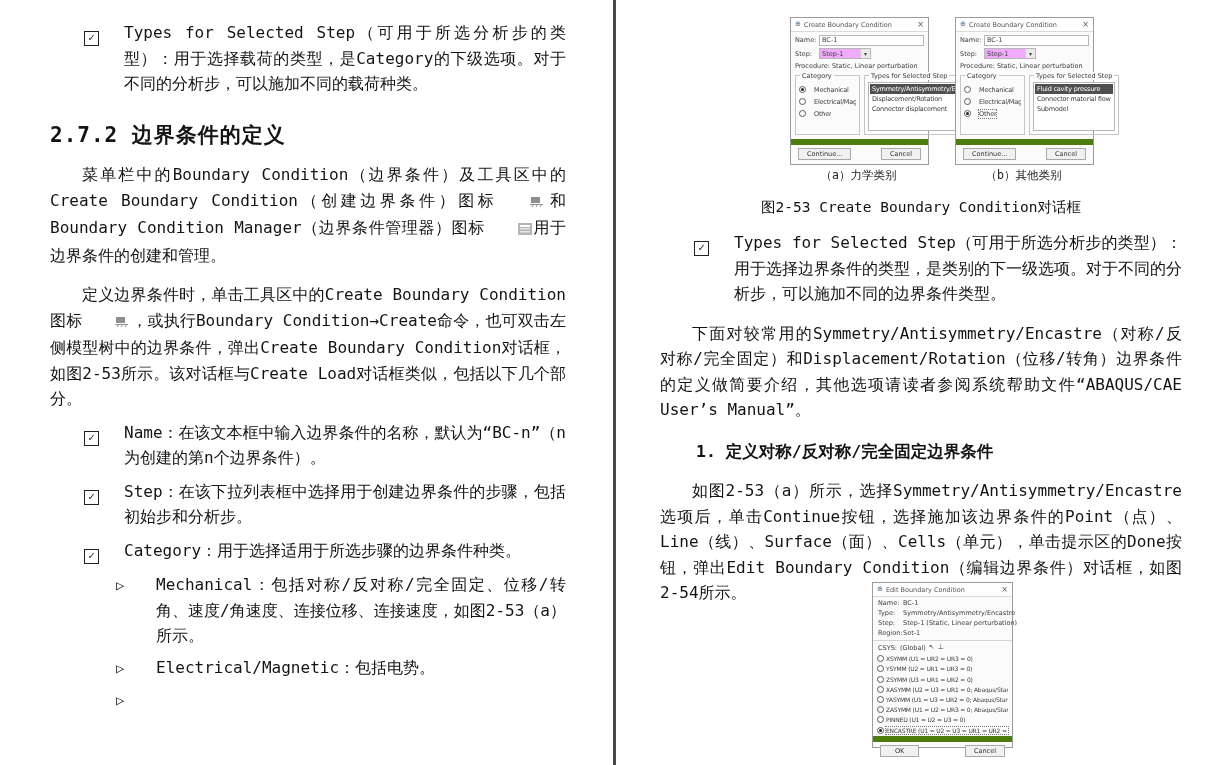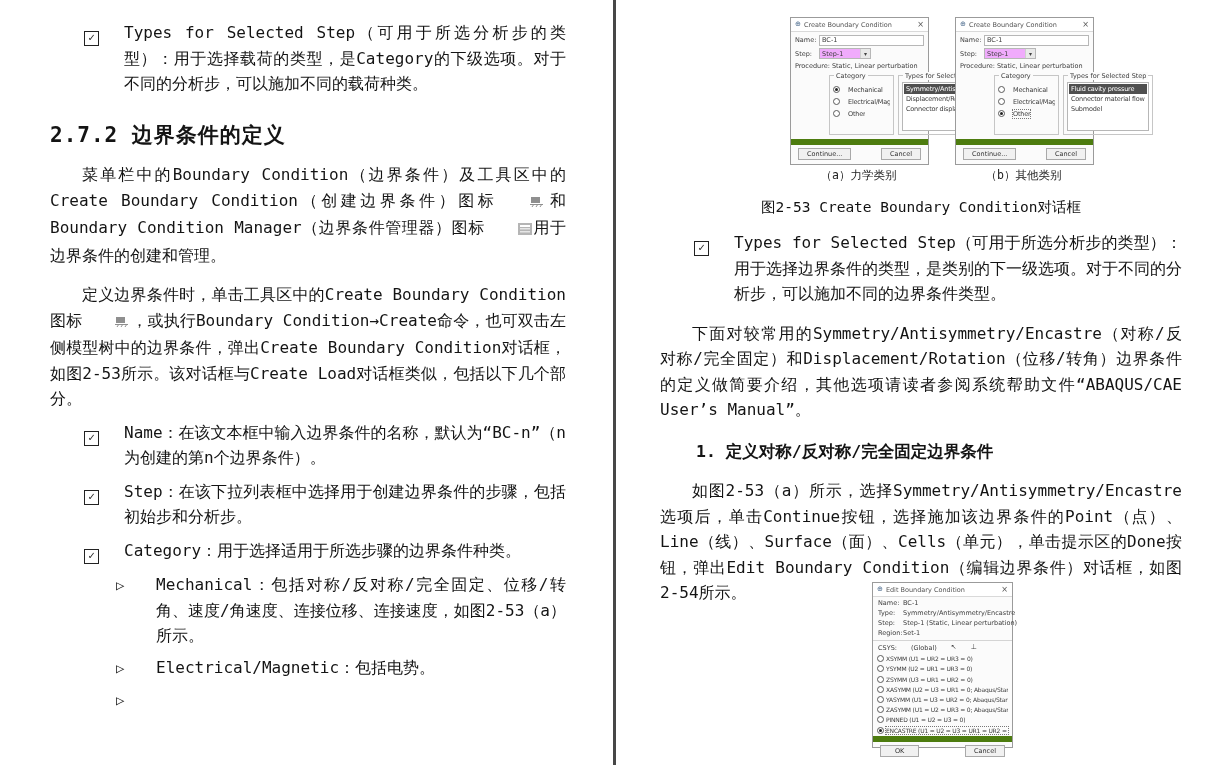--- a/index.html
+++ b/index.html
@@ -51,42 +51,42 @@
   .f-select{width:48px;height:9px;background:#f0abfc;border:1px solid #b7b7b7;
        display:flex;align-items:center;padding:0 0 0 2px;}
   .f-select .chev{margin-left:auto;background:#e9e9e9;border-left:1px solid #cfcfcf;
        width:9px;height:100%;display:flex;align-items:center;justify-content:center;
        font-size:6px;color:#444;}
   .proc{margin:3px 4px 0 4px;white-space:nowrap;overflow:hidden;}
   .groups{display:flex;gap:4px;margin:5px 4px 2px 4px;flex:1;}
   .grp{border:1px solid #c6c6c6;position:relative;padding:6px 3px 3px 3px;}
   .grp-legend{position:absolute;top:-4px;left:4px;background:#fbfbfb;padding:0 2px;
        white-space:nowrap;}
-  .grp.cat{width:57px;flex:none;margin-left:34px;}
+  .grp.cat{width:57px;flex:none;}
   .grp.types{flex:1;display:flex;}
   .listbox{flex:1;background:#ffffff;border:1px solid #b7b7b7;padding:1px;overflow:hidden;}
   .li{padding:1px 2px;white-space:nowrap;overflow:hidden;letter-spacing:-0.2px;}
   .li.sel{background:#4f4f4f;color:#ffffff;}
   .radio-row{display:flex;align-items:flex-start;gap:8px;margin:4px 0;white-space:nowrap;}
   .rad{width:5px;height:5px;border:1px solid #5a5a5a;border-radius:50%;flex:none;
        position:relative;background:#fff;}
   .rad.on::after{content:"";position:absolute;left:1px;top:1px;right:1px;bottom:1px;
        background:#222;border-radius:50%;}
   .rlabel{overflow:hidden;letter-spacing:-0.2px;}
   .focus-dotted{outline:1px dotted #777;}
   .dlg-footer{flex:none;display:flex;justify-content:space-between;
        padding:3px 7px 4px 7px;border-top:6px solid #4d7c0f;margin-top:2px;}
   .btn{background:#f1f1f1;border:1px solid #a9a9a9;padding:1px 8px;font-size:6.5px;
        color:#333;}
 
   
   .e-row{display:flex;margin:2px 5px 0 5px;white-space:nowrap;}
   .e-label{width:25px;flex:none;}
   .e-sep{border-top:1px solid #d4d4d4;margin:3px 0 1px 0;}
-  .csys-row{display:flex;align-items:flex-start;gap:14px;margin:2px 5px 0 5px;}
+  .csys-row{display:flex;align-items:flex-start;gap:3px;margin:2px 5px 0 5px;}
   .mini-ic{font-size:7px;color:#444;line-height:7px;}
   .opt-row{display:flex;align-items:center;gap:2px;margin:3.2px 4px 0 4px;white-space:nowrap;}
   .opt-row .rlabel{font-size:6px;}
 </style>
 </head>
 <body>
 
 <div class="divider"></div>
 
 <div class="col col-left body-text">

